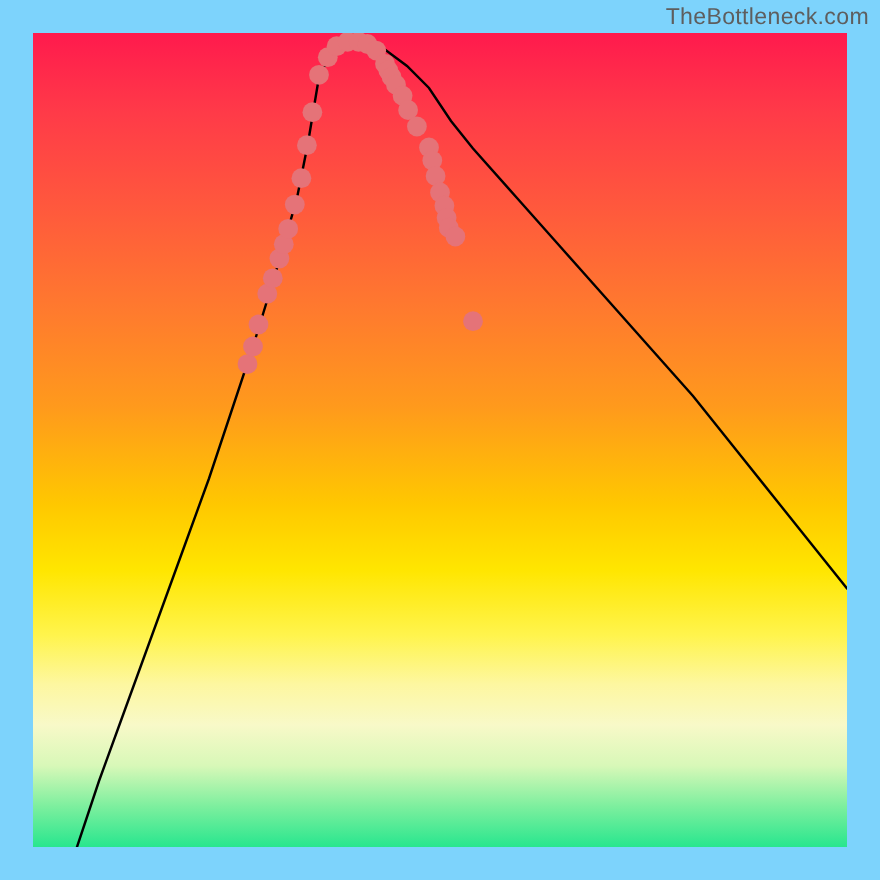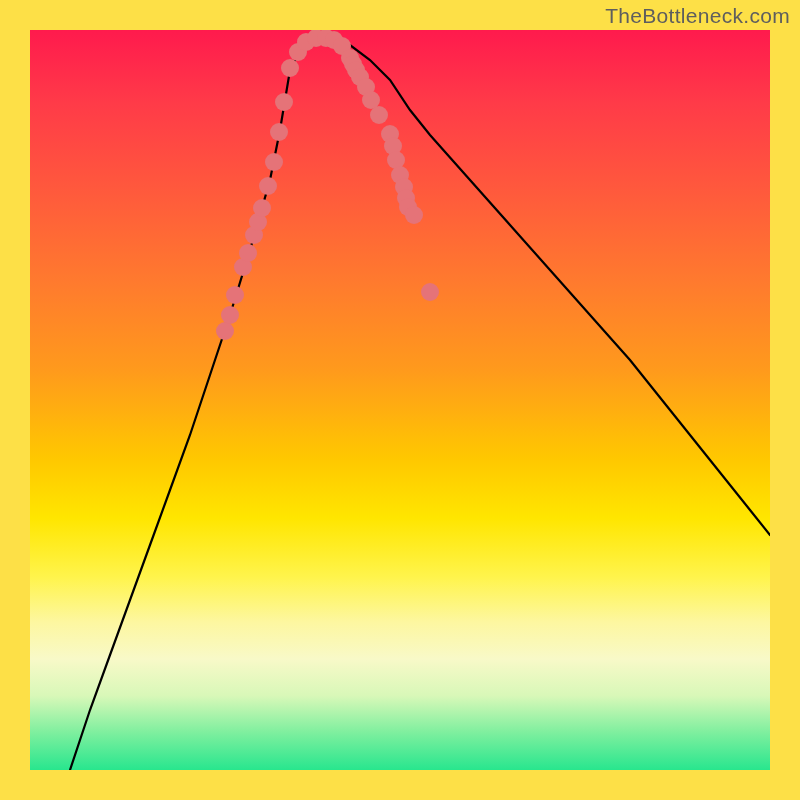--- a/index.html
+++ b/index.html
@@ -10,21 +10,21 @@
     background: #000;
     overflow: hidden;
     font-family: Arial, Helvetica, sans-serif;
   }
   .frame {
     position: absolute;
     top: 0;
     left: 0;
     width: 800px;
     height: 800px;
-    background: #fde047;
+    background: #7dd3fc;
   }
   .plot {
     position: absolute;
     top: 30px;
     left: 30px;
     width: 740px;
     height: 740px;
     
     background: linear-gradient(
       to bottom,

